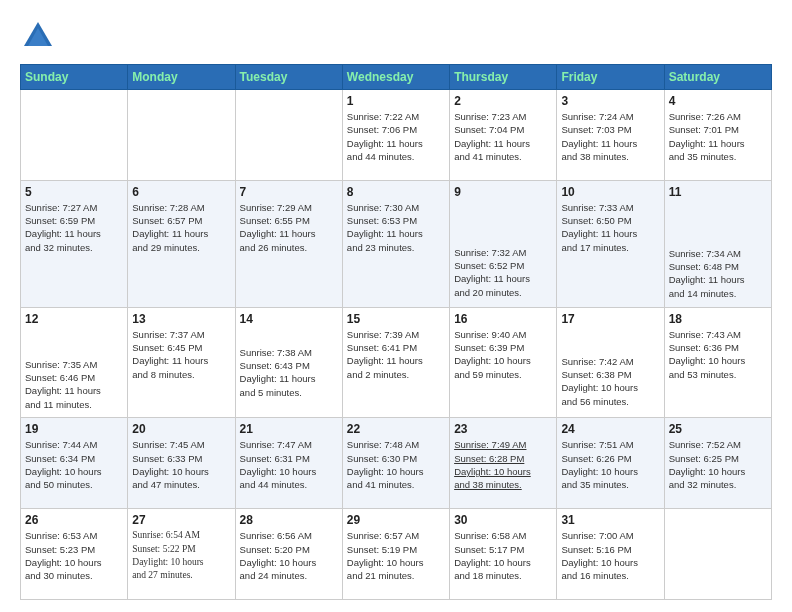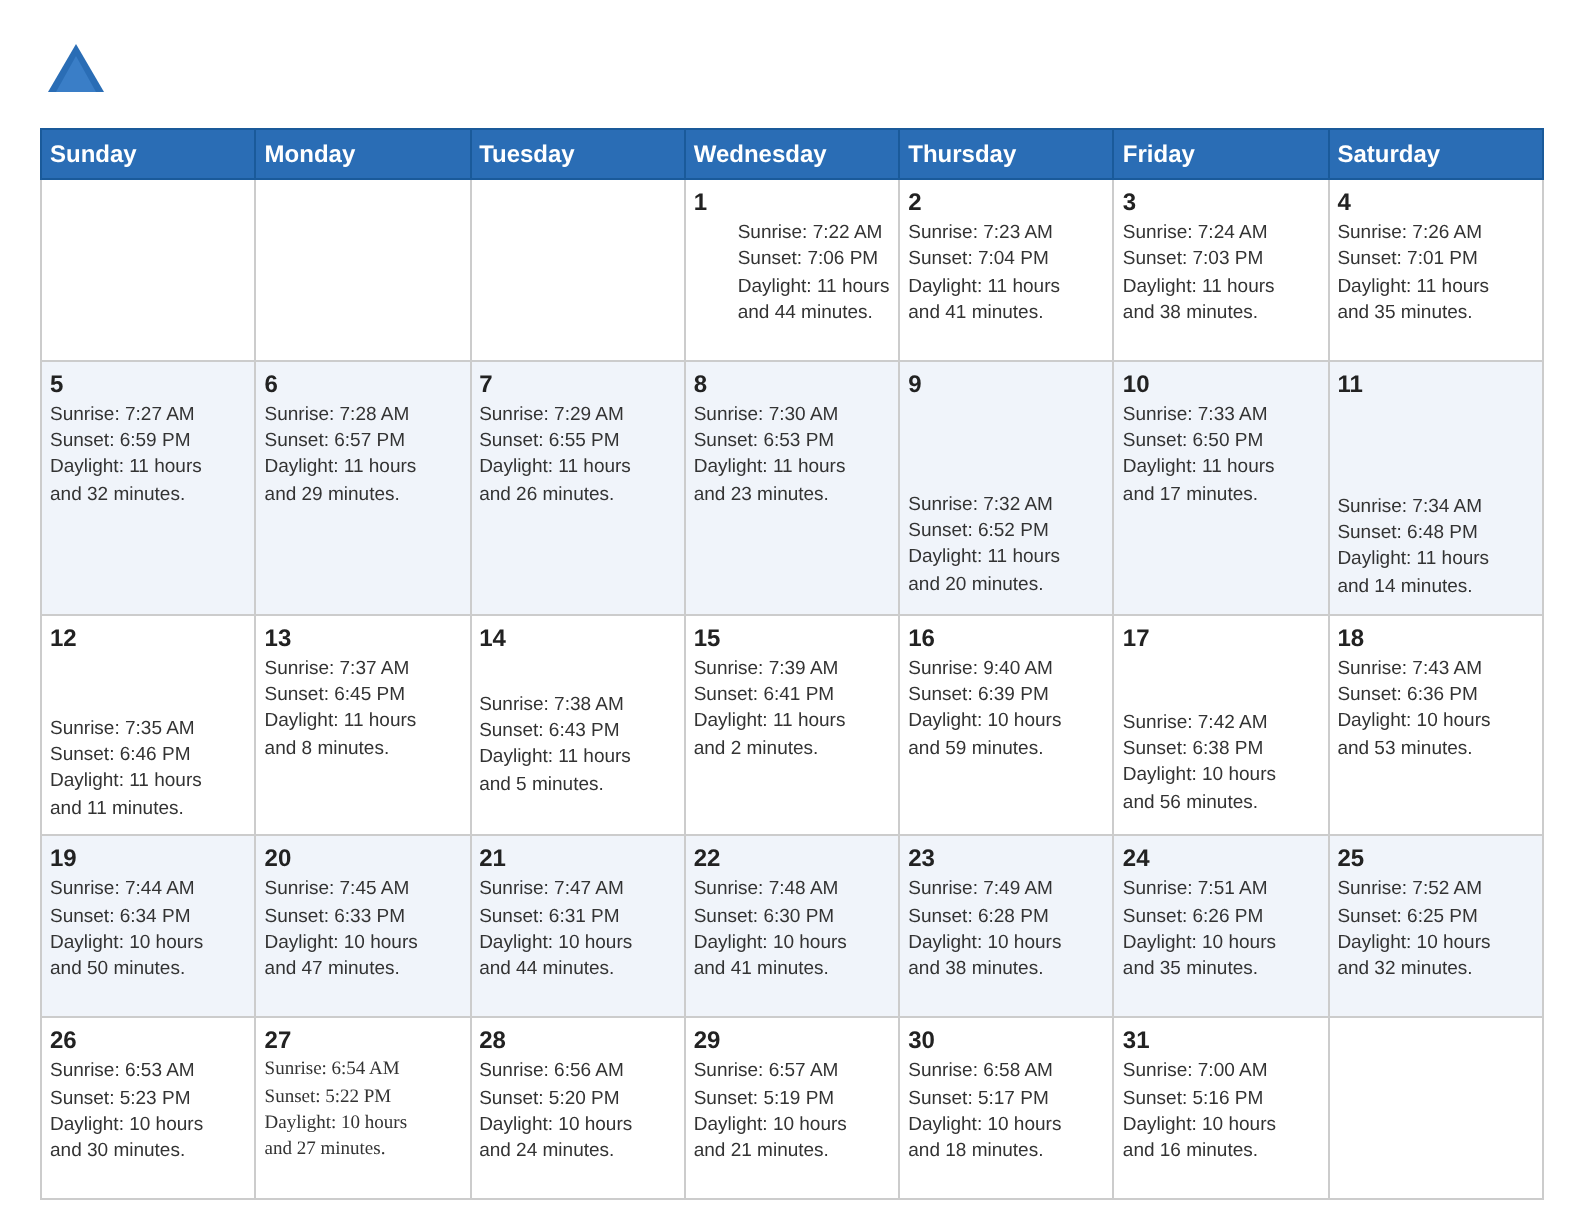--- a/index.html
+++ b/index.html
@@ -62,21 +62,21 @@
     }
     .calendar {
       flex: 1;
       border: 1px solid #ccc;
       border-collapse: collapse;
       width: 100%;
       table-layout: fixed;
     }
     .calendar thead tr th {
       background: #2a6db5;
-      color: #ffffff;
+      color: #86efac;
       font-size: 12px;
       font-weight: bold;
       padding: 5px 4px;
       text-align: left;
       border: 1px solid #1a5a9a;
     }
     .calendar tbody tr td {
       border: 1px solid #ccc;
       vertical-align: top;
       padding: 4px 4px 3px 4px;
@@ -136,21 +136,21 @@
           <th>Saturday</th>
         </tr>
     </thead>
     <tbody id="calendar-body">
     <tr class="row-white">
           <td></td>
           <td></td>
           <td></td>
           <td>
             <div class="day-num">1</div>
-            <div class="day-info" style="white-space: pre-line; margin-left: 22px;">Sunrise: 7:22 AM
+            <div class="day-info" style="white-space: pre-line;">Sunrise: 7:22 AM
 Sunset: 7:06 PM
 Daylight: 11 hours
 and 44 minutes.</div>
           </td>
           <td>
             <div class="day-num">2</div>
             <div class="day-info" style="white-space: pre-line;">Sunrise: 7:23 AM
 Sunset: 7:04 PM
 Daylight: 11 hours
 and 41 minutes.</div>
@@ -296,21 +296,21 @@
           </td>
           <td>
             <div class="day-num">22</div>
             <div class="day-info" style="white-space: pre-line;">Sunrise: 7:48 AM
 Sunset: 6:30 PM
 Daylight: 10 hours
 and 41 minutes.</div>
           </td>
           <td>
             <div class="day-num">23</div>
-            <div class="day-info" style="white-space: pre-line;">Sunrise: 7:49 AM
+            <div class="day-info" style="white-space: pre-line; text-decoration: underline;">Sunrise: 7:49 AM
 Sunset: 6:28 PM
 Daylight: 10 hours
 and 38 minutes.</div>
           </td>
           <td>
             <div class="day-num">24</div>
             <div class="day-info" style="white-space: pre-line;">Sunrise: 7:51 AM
 Sunset: 6:26 PM
 Daylight: 10 hours
 and 35 minutes.</div>

